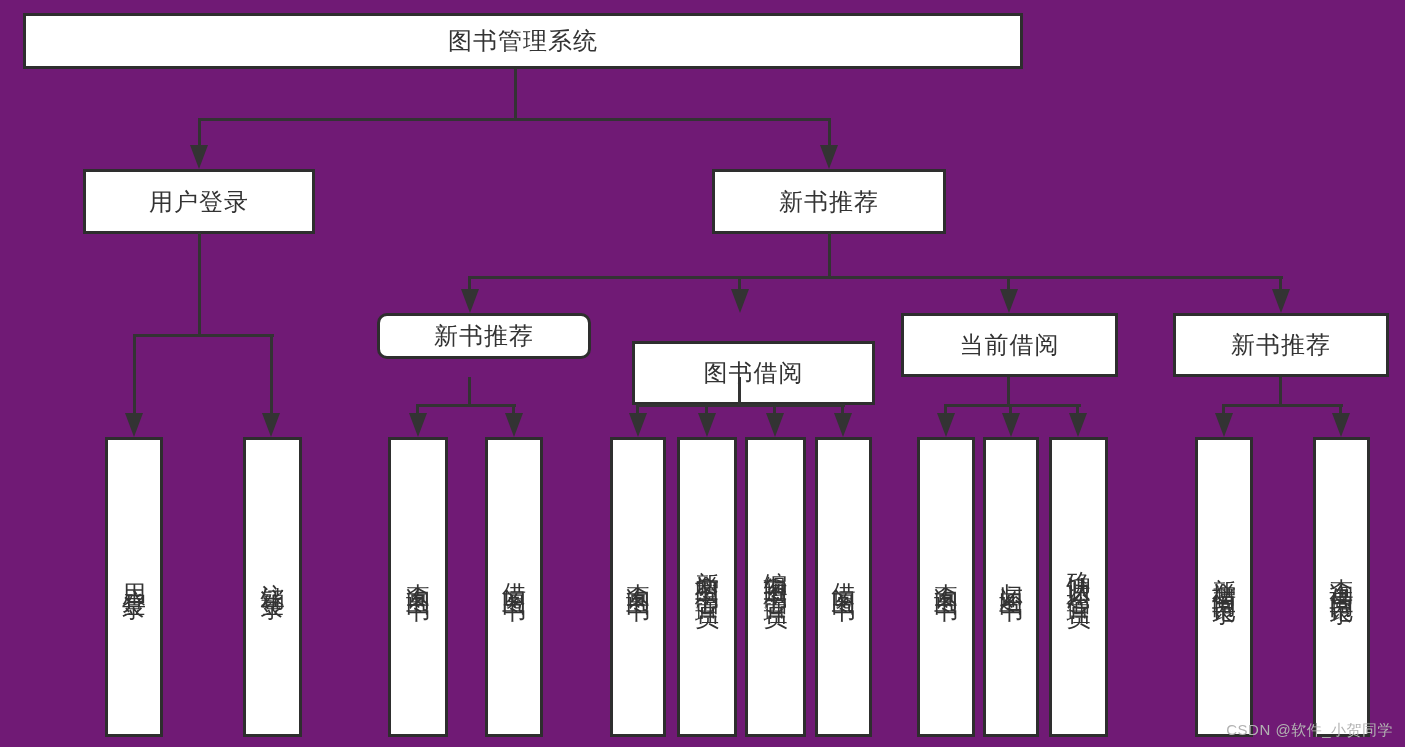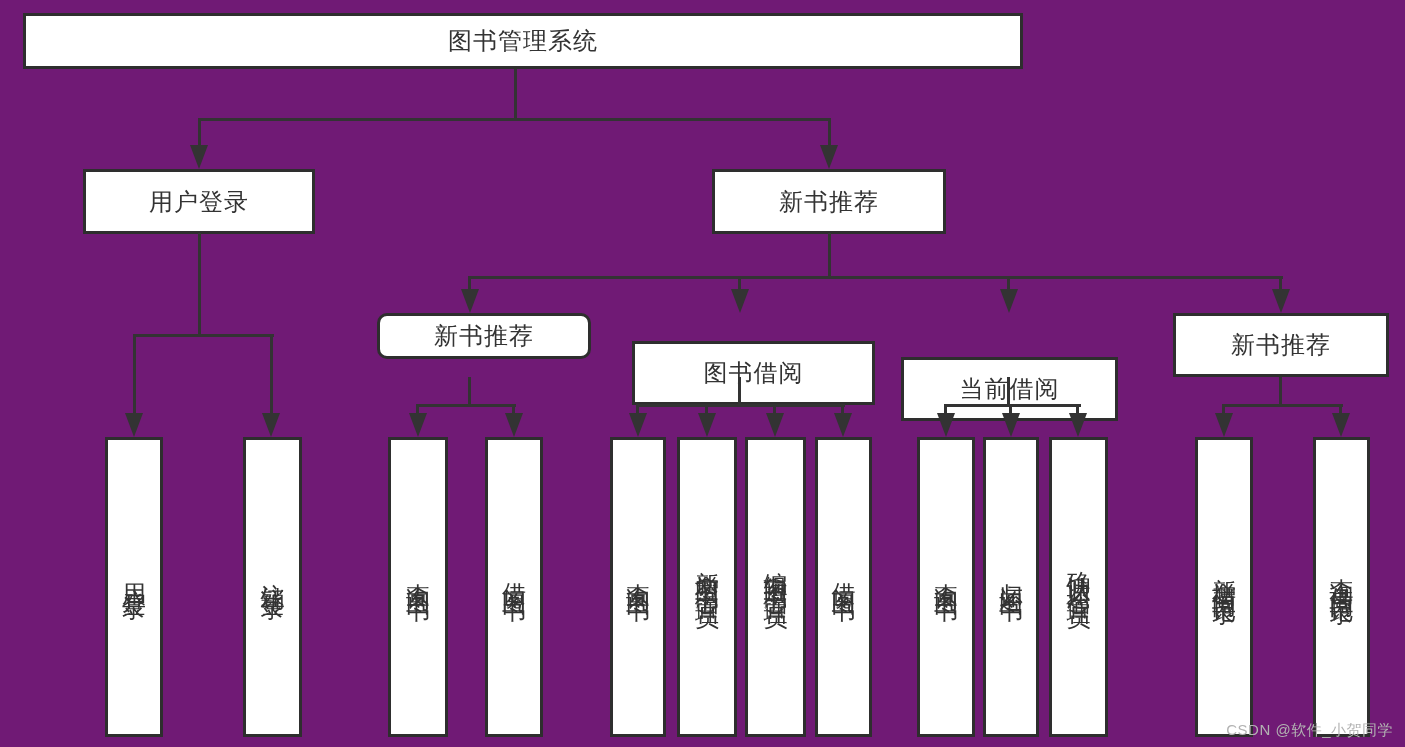--- a/index.html
+++ b/index.html
@@ -84,21 +84,21 @@
     <div class="ah" style="left:1272px;top:289px;"></div>
   </div>
 
   
   <div class="node" style="left:377px;top:313px;width:214px;height:46px;border-radius:10px;">
     <span>新书推荐</span>
   </div>
   <div class="node" style="left:632px;top:313px;width:243px;height:64px;margin-top:28px;">
     <span>图书借阅</span>
   </div>
-  <div class="node" style="left:901px;top:313px;width:217px;height:64px;margin-top:44px;">
+  <div class="node" style="left:901px;top:313px;width:217px;height:64px;">
     <span>当前借阅</span>
   </div>
   <div class="node" style="left:1173px;top:313px;width:216px;height:64px;">
     <span>新书推荐</span>
   </div>
 
   
   <div class="grp">
     <div class="vline" style="left:468px;top:377px;width:3px;height:30px;"></div>
     <div class="hline" style="left:416px;top:404px;width:100px;height:3px;"></div>

